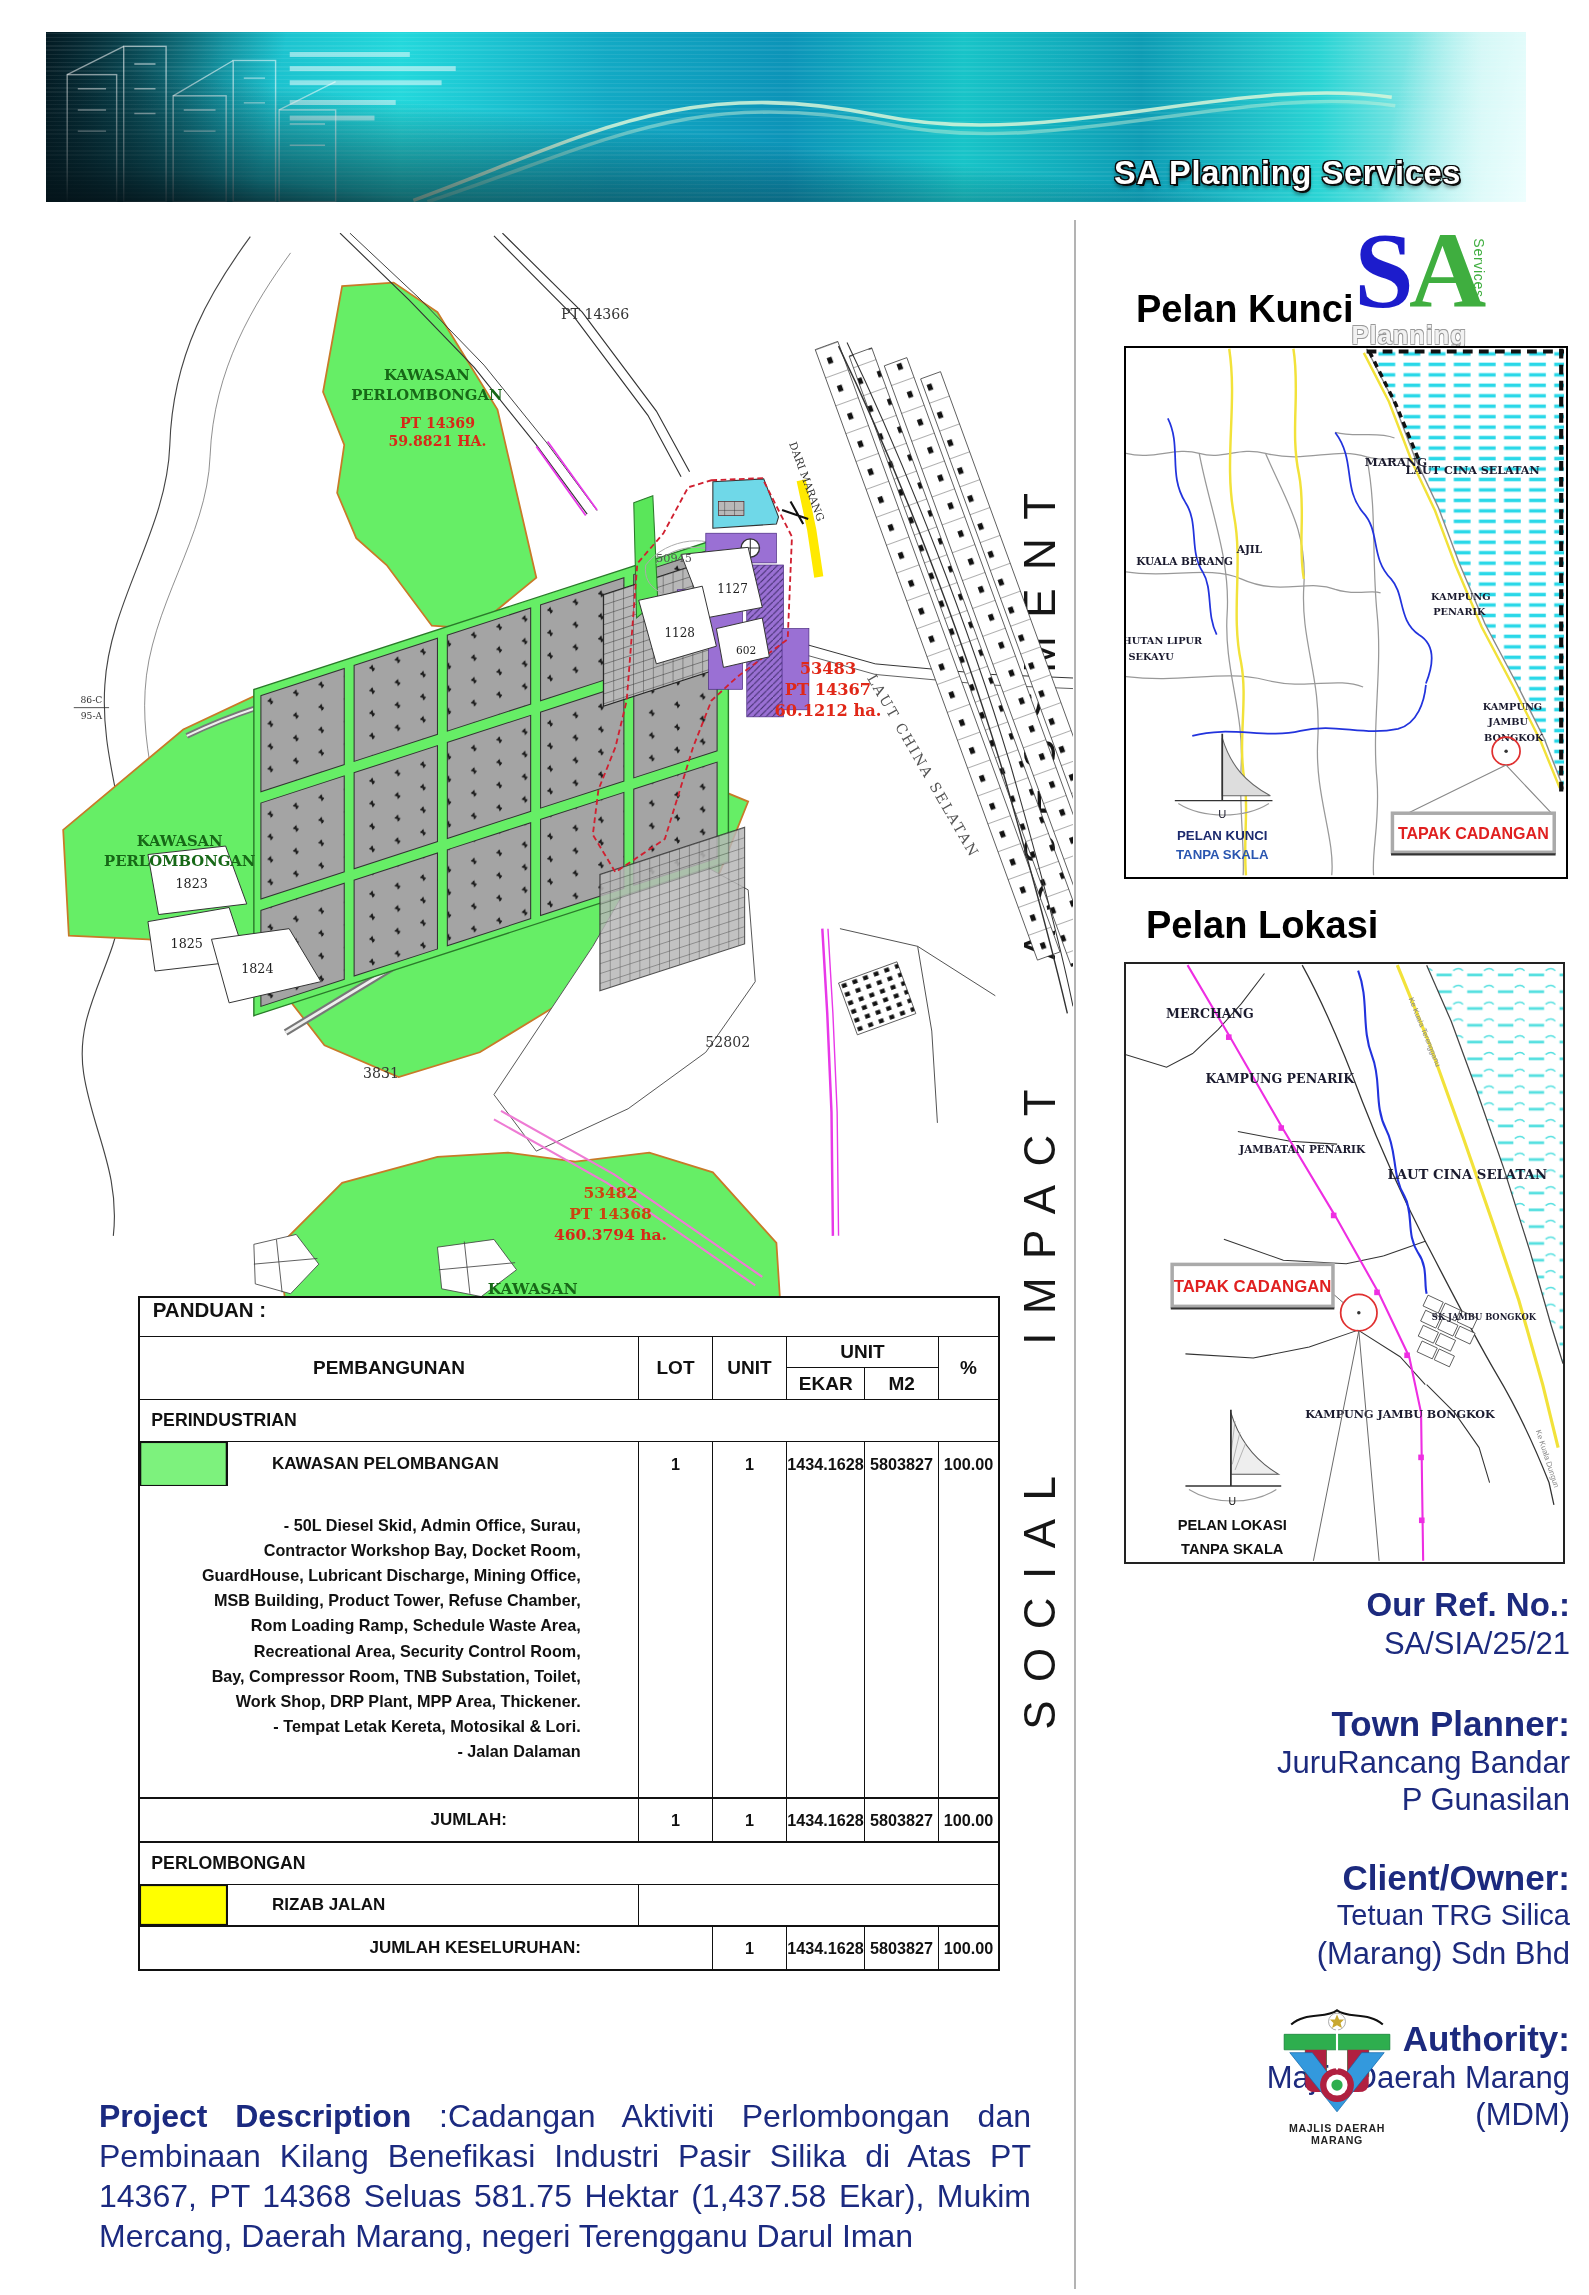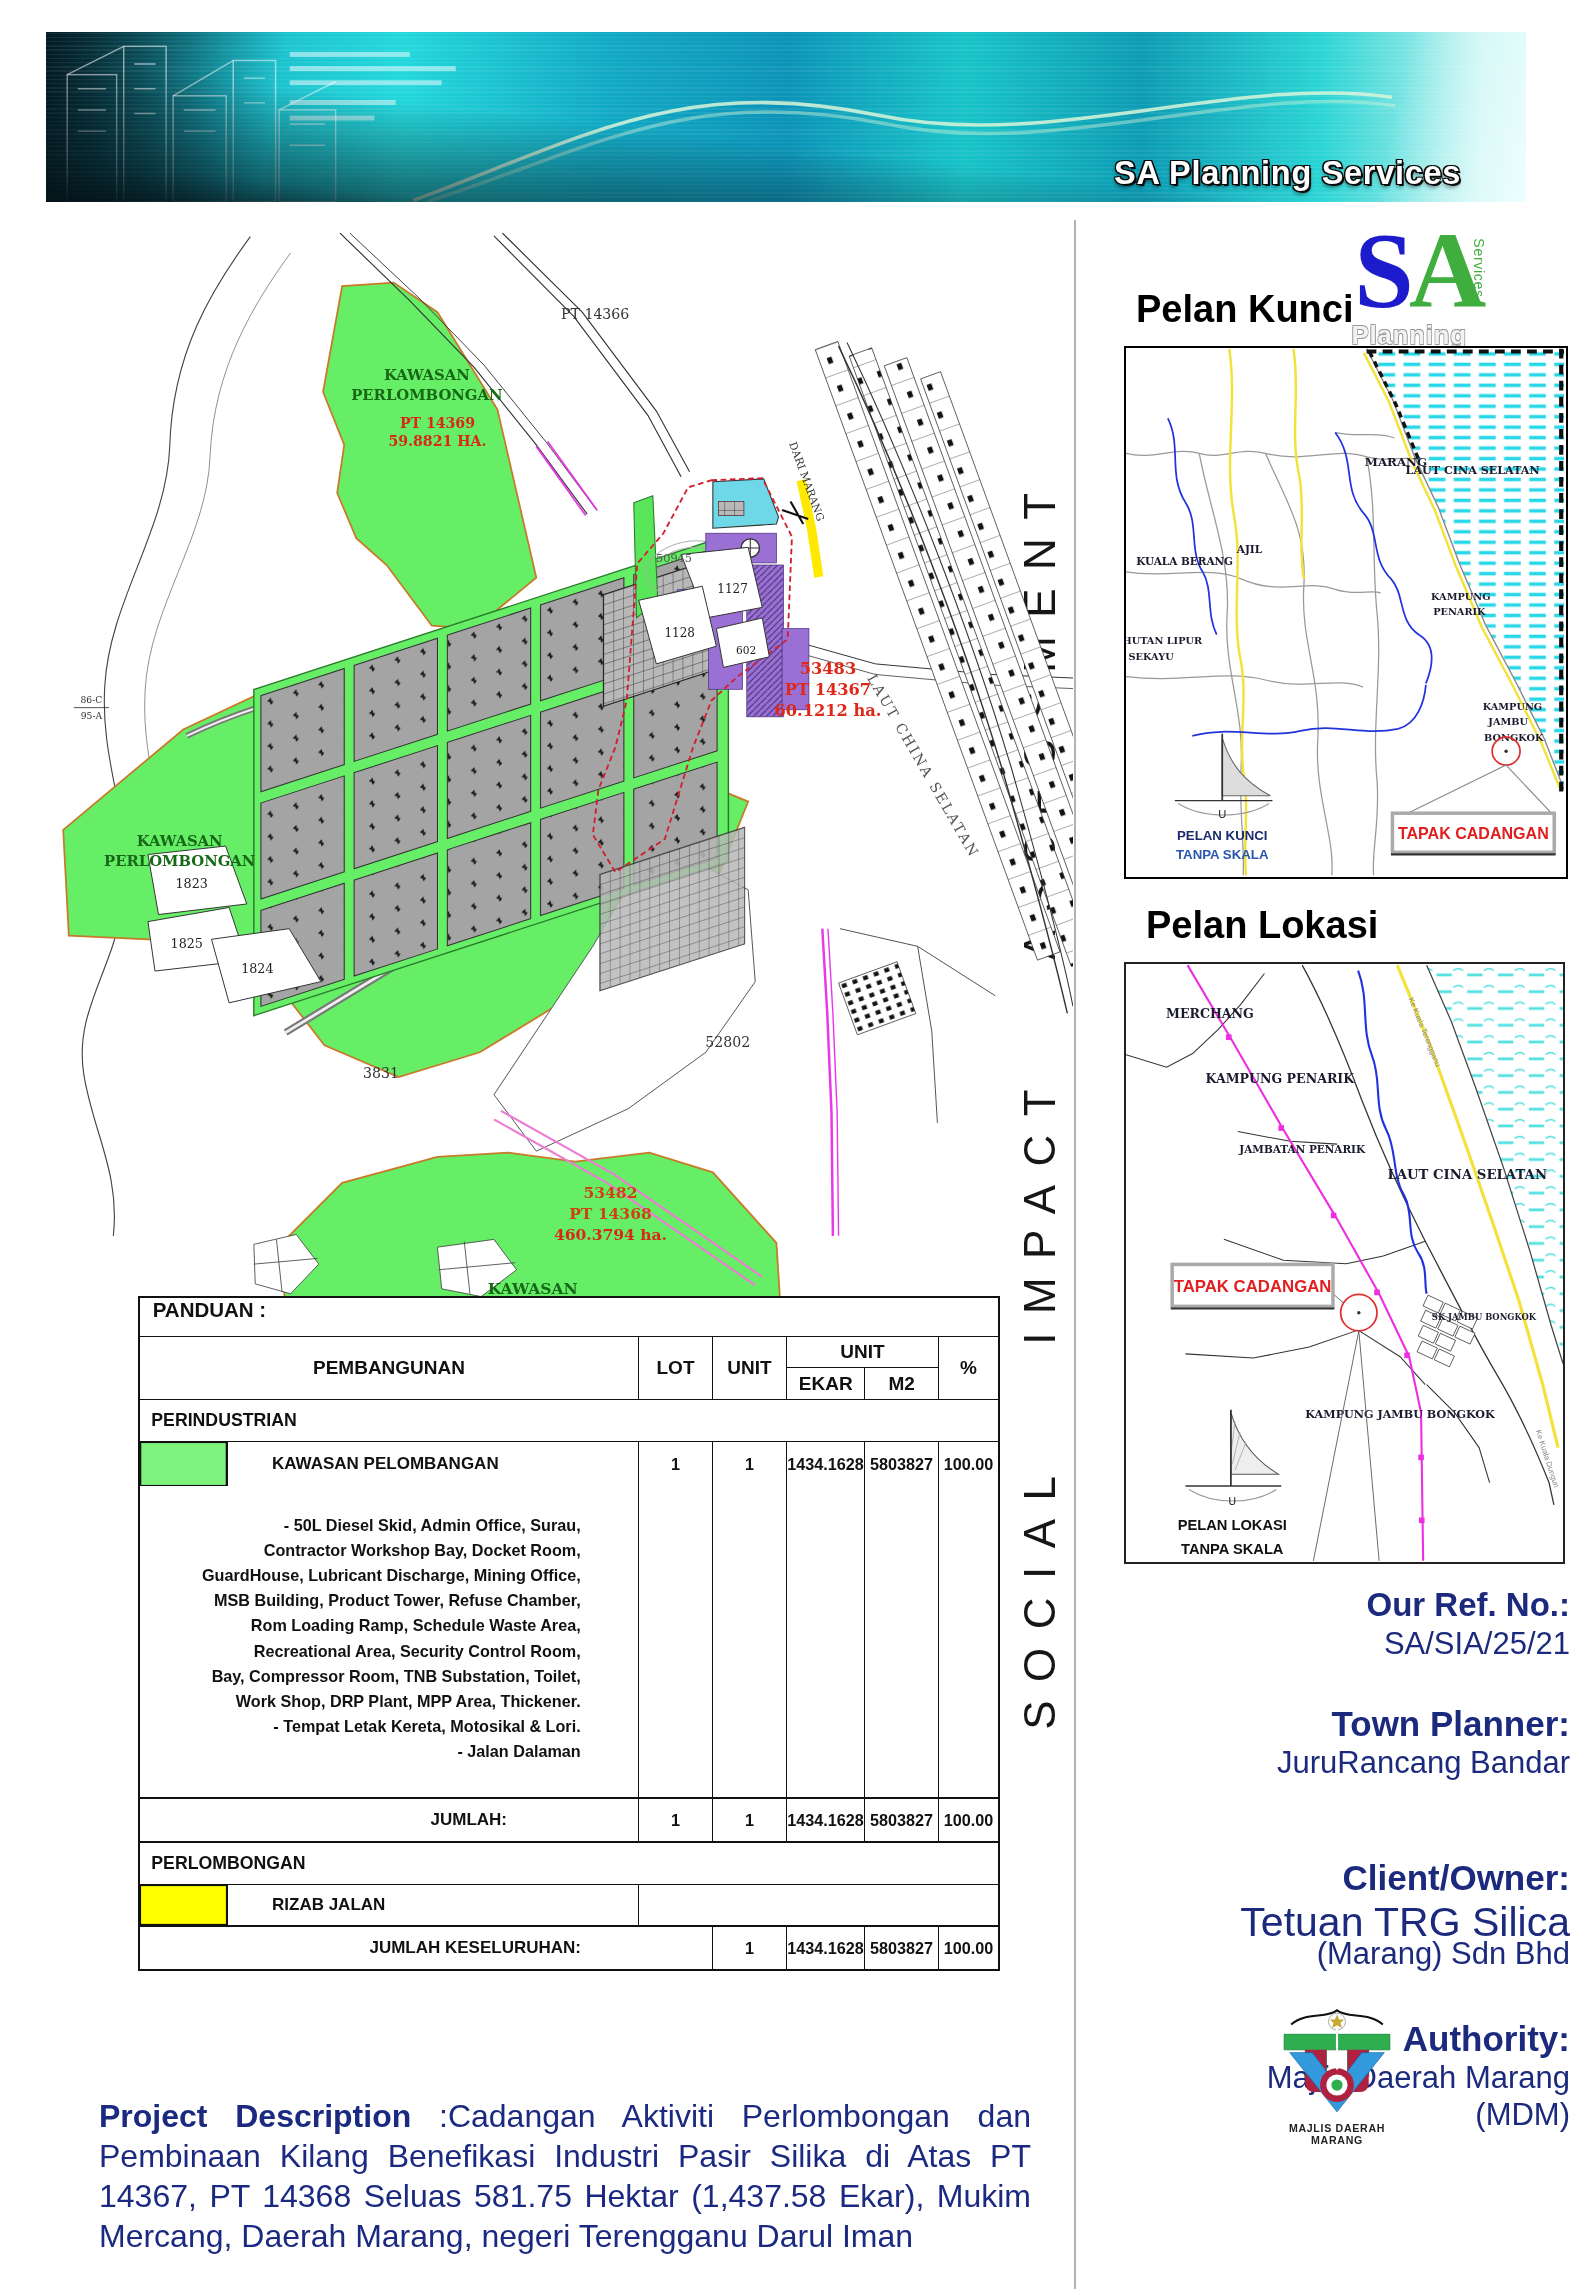--- a/index.html
+++ b/index.html
@@ -521,22 +521,23 @@
       <div class="tc w4 num">1434.1628</div>
       <div class="tc w5 num">5803827</div>
       <div class="tc w6 num">100.00</div>
     </div>
   </div>
 
   <div class="info b" style="top:1586px;font-size:33px">Our Ref. No.:</div>
   <div class="info" style="top:1626px;font-size:31px">SA/SIA/25/21</div>
   <div class="info b" style="top:1704px;font-size:35px">Town Planner:</div>
   <div class="info" style="top:1745px;font-size:31px">JuruRancang Bandar</div>
+  <div class="info" style="top:1782px;font-size:31px">P Gunasilan</div>
   <div class="info b" style="top:1858px;font-size:35px">Client/Owner:</div>
-  <div class="info" style="top:1899px;font-size:41px">Tetuan TRG Silica</div>
+  <div class="info" style="top:1899px;font-size:29px">Tetuan TRG Silica</div>
   <div class="info" style="top:1936px;font-size:31px">(Marang) Sdn Bhd</div>
   <div class="info b" style="top:2019px;font-size:35px">Authority:</div>
   <div class="info" style="top:2060px;font-size:31px">Majlis Daerah Marang</div>
   <div class="info" style="top:2097px;font-size:31px">(MDM)</div>
 
   <div id="mdm">
     <svg width="148" height="113" viewBox="0 0 210 160">
       <path d="M40,26 C60,8 90,18 105,6 C120,18 150,8 170,26" stroke="#111" stroke-width="3" fill="none"></path>
       <circle cx="105" cy="22" r="12" fill="#fff" stroke="#888"></circle>
       <path d="M105,12 L108,19 L115,19 L110,24 L112,31 L105,27 L98,31 L100,24 L95,19 L102,19 Z" fill="#c8a830"></path>

